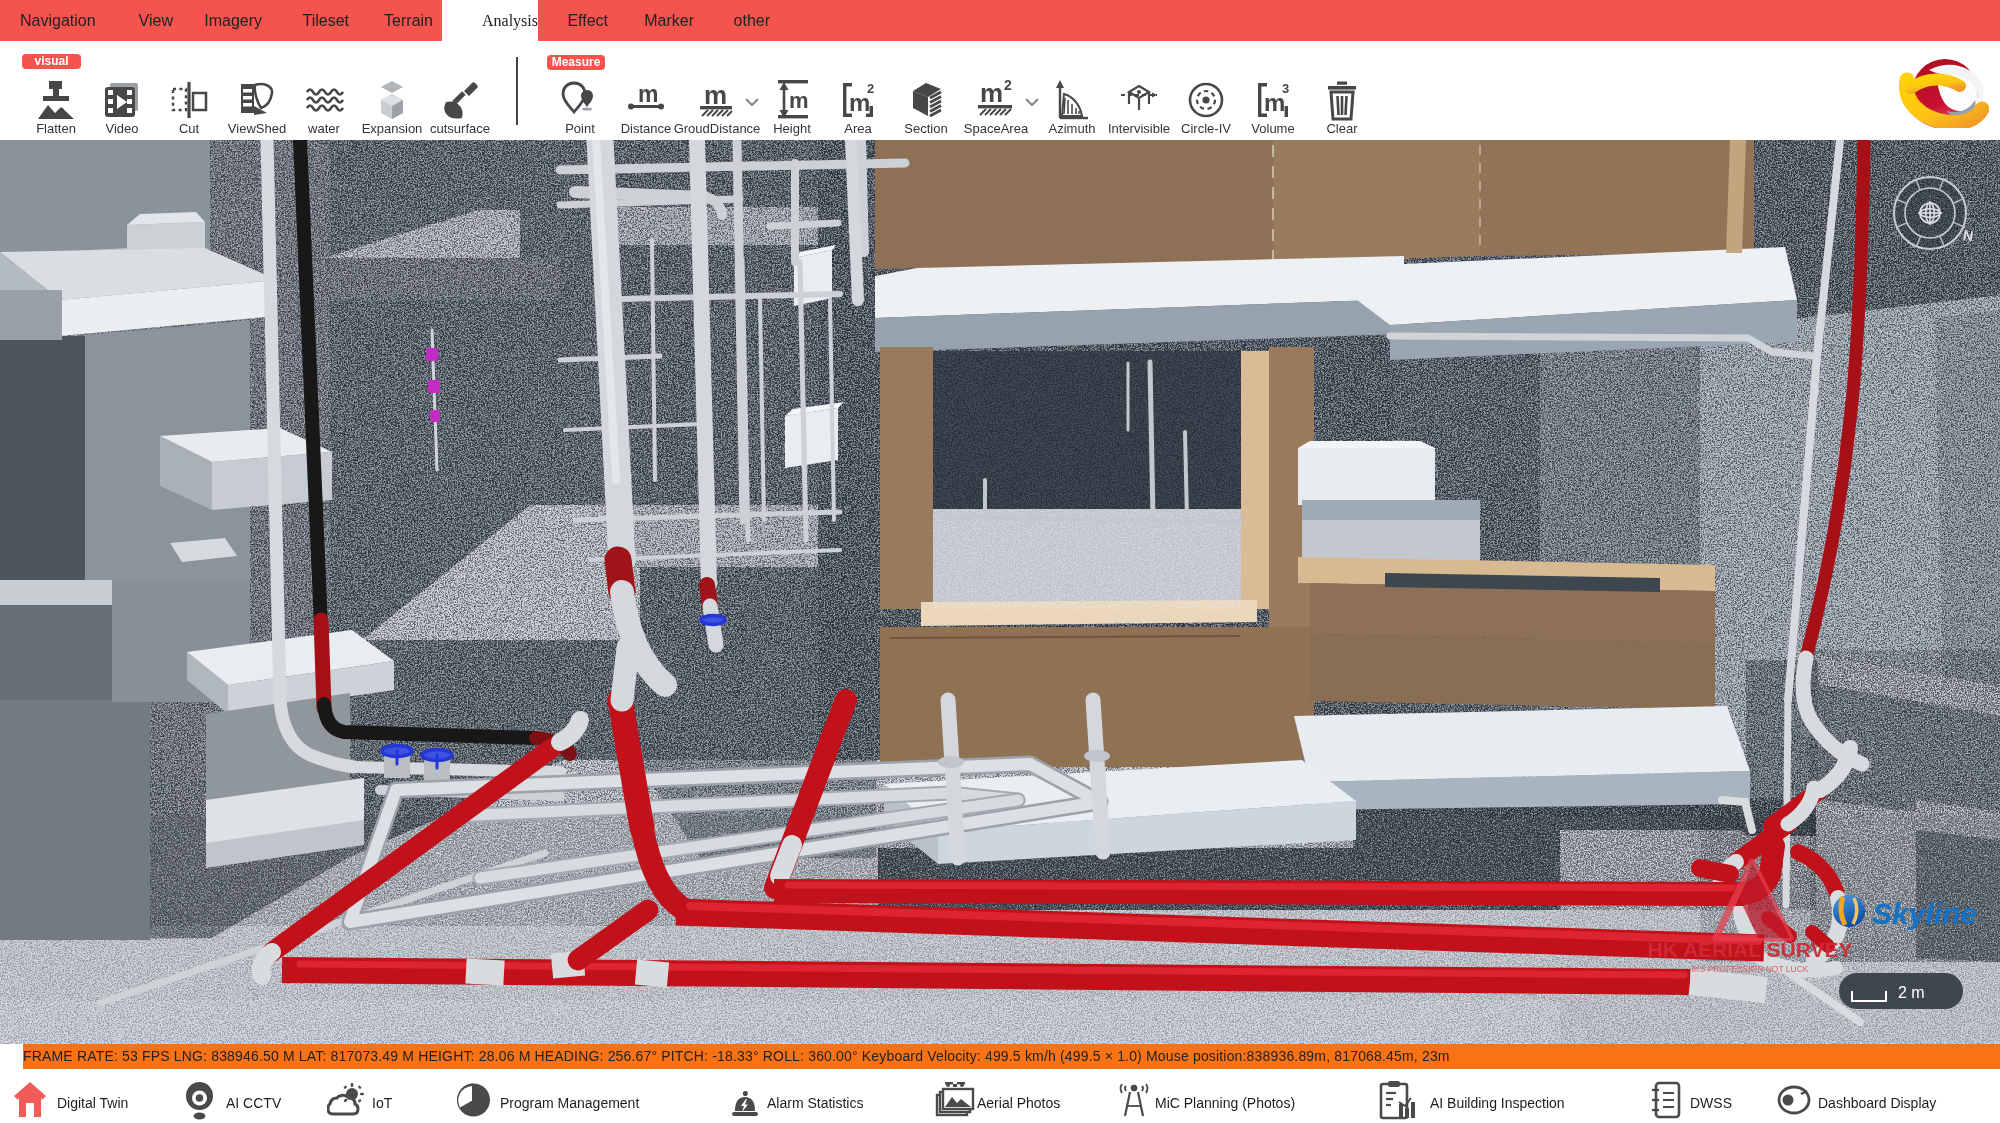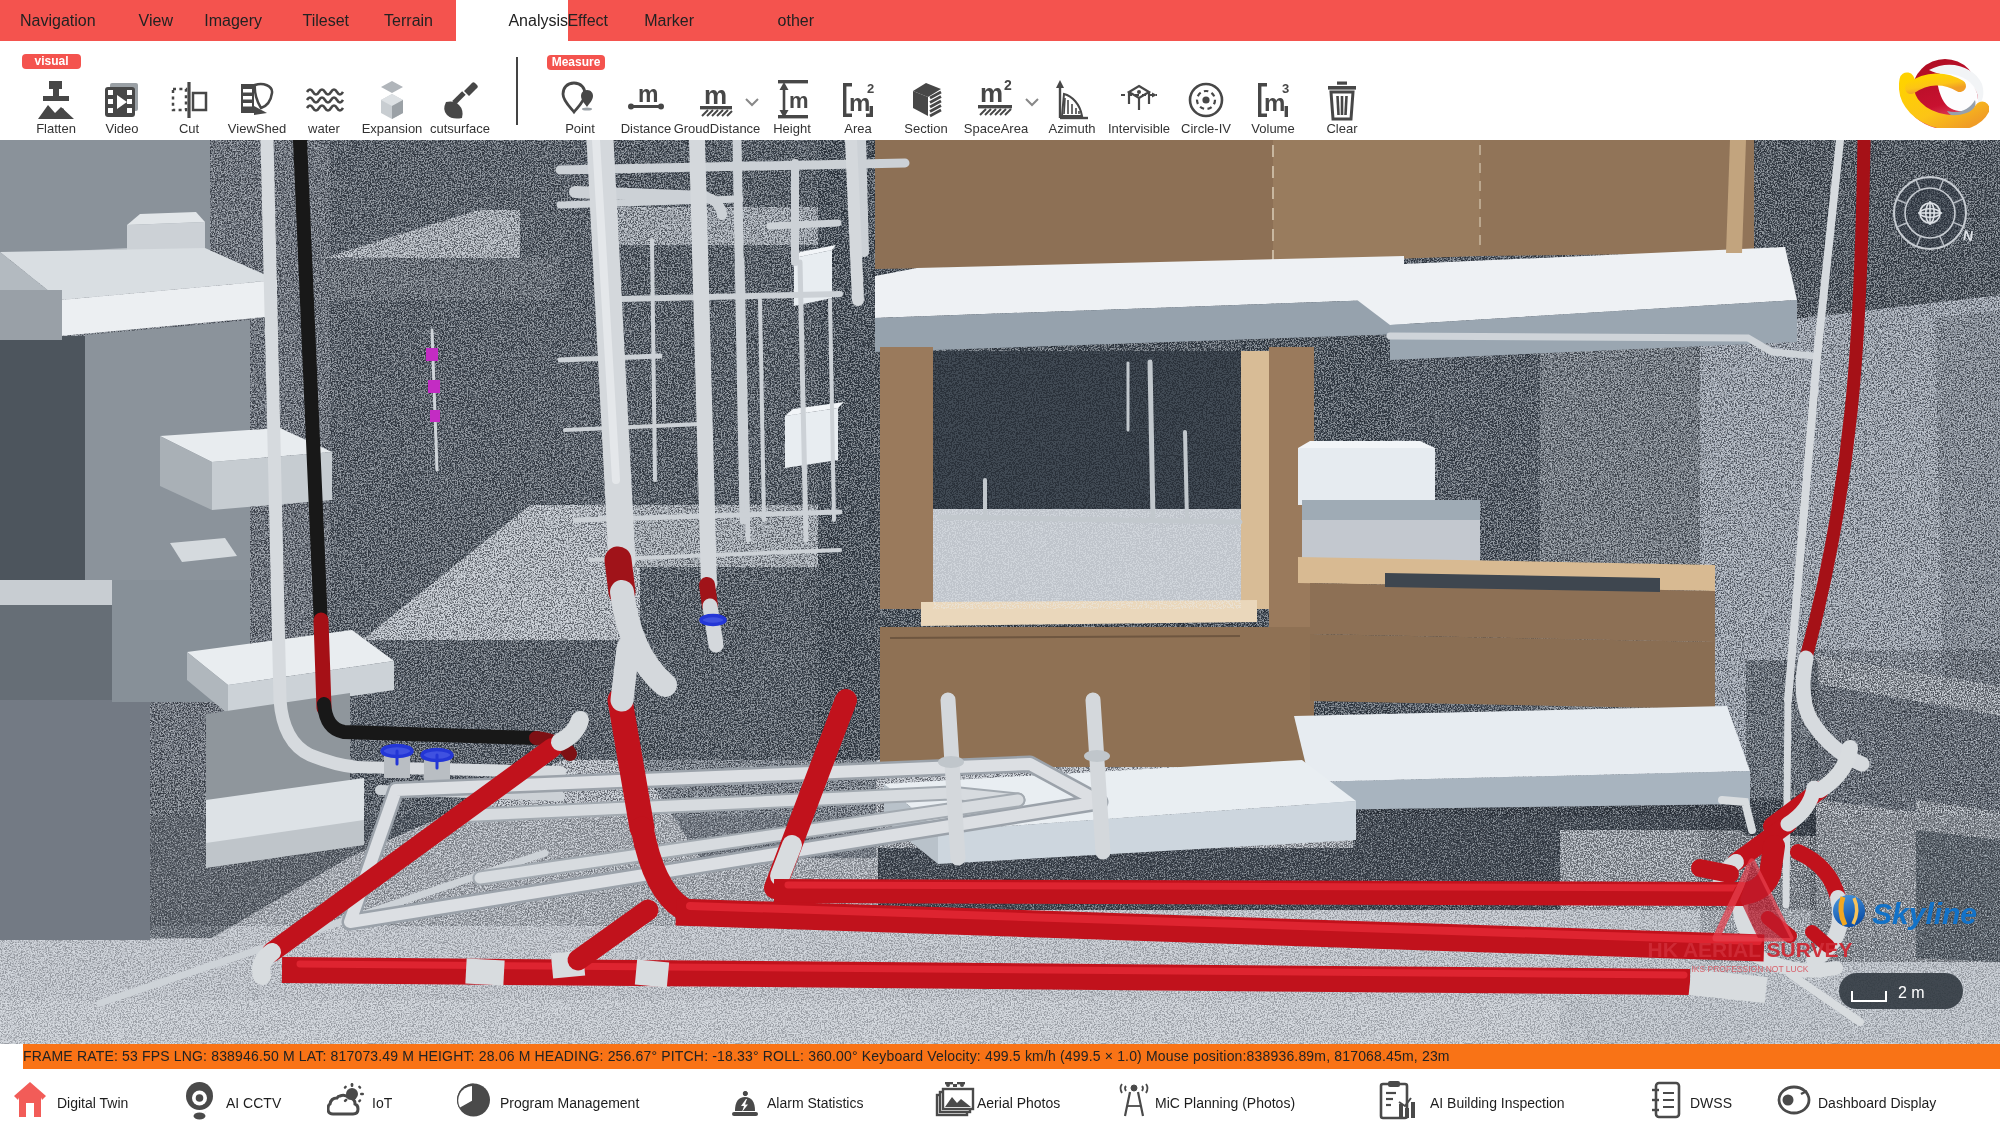--- a/index.html
+++ b/index.html
@@ -22,24 +22,24 @@
   .bnlabel{position:absolute;font-size:14px;color:#1d1d1d;top:26px;white-space:nowrap;}
 </style>
 </head>
 <body>
 <div id="menubar">
   <div class="tab" style="left:20px;width:72px;">Navigation</div>
   <div class="tab" style="left:123px;width:50px;">View</div>
   <div class="tab" style="left:200px;width:62px;">Imagery</div>
   <div class="tab" style="left:293px;width:56px;">Tileset</div>
   <div class="tab" style="left:377px;width:56px;">Terrain</div>
-  <div class="tab active" style="left:456px;width:112px;">Analysis</div>
+  <div class="tab active" style="left:442px;width:96px;font-family:Liberation Serif, serif;">Analysis</div>
   <div class="tab" style="left:560px;width:48px;">Effect</div>
   <div class="tab" style="left:638px;width:56px;">Marker</div>
-  <div class="tab" style="left:726px;width:44px;margin-left:44px;">other</div>
+  <div class="tab" style="left:726px;width:44px;">other</div>
 </div>
 <div id="toolbar">
   <div class="pill" style="left:22px;top:13px;width:59px;height:15px;line-height:15px;">visual</div>
   <div class="pill" style="left:547px;top:14px;width:58px;height:15px;line-height:15px;">Measure</div>
   <div class="divider"></div>
   <svg class="ticon" style="left:36px;top:39px;" width="40" height="42" viewBox="0 0 40 42" fill="#474747">
     <rect x="13" y="1" width="13" height="8"></rect>
       <rect x="17" y="9" width="6" height="7"></rect>
       <rect x="7" y="16" width="26" height="5"></rect>
     <polygon points="2,39 12,25 19,33 25,27 38,39"></polygon>

